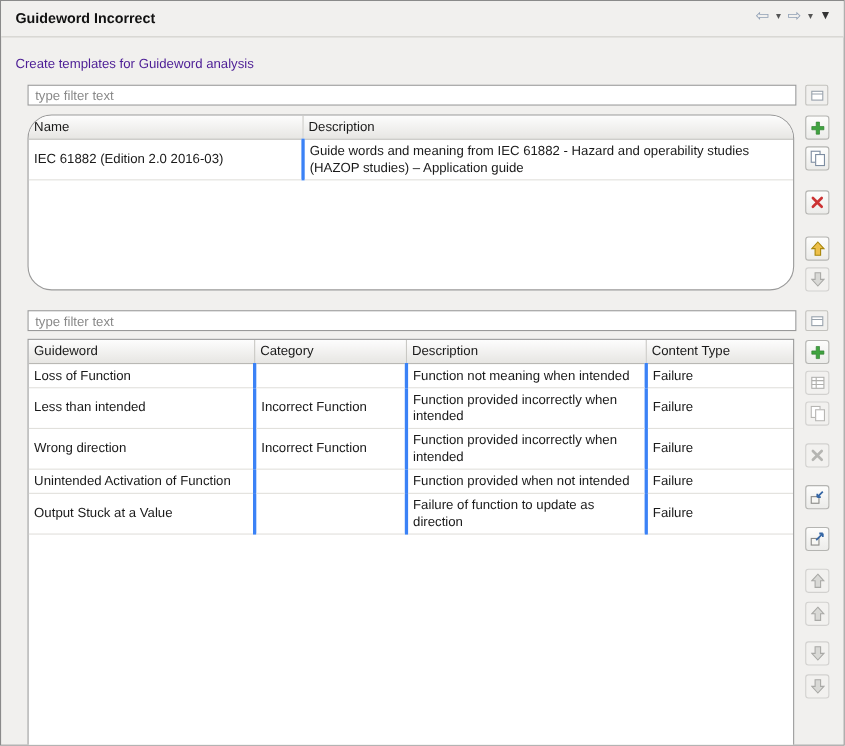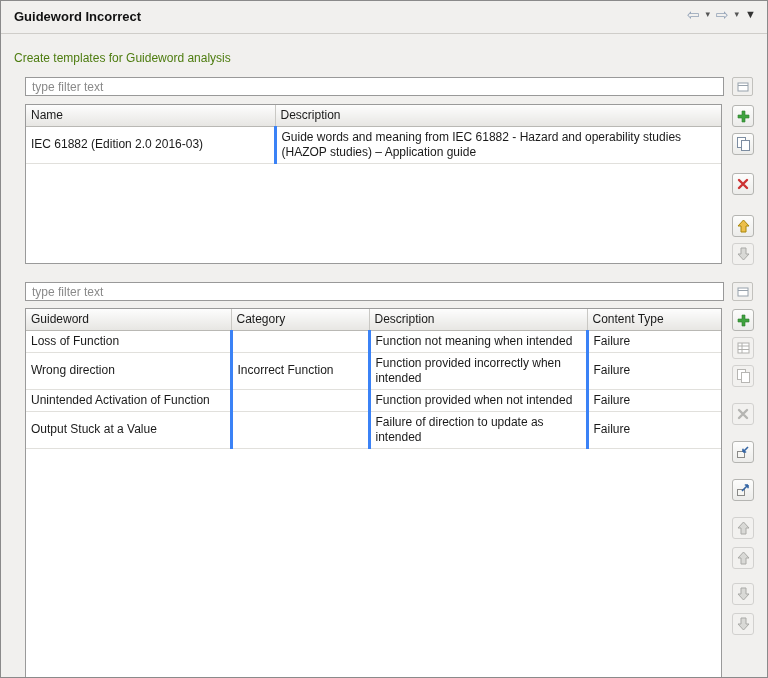--- a/index.html
+++ b/index.html
@@ -24,21 +24,21 @@
   }
   .title {
     position: absolute; left: 13px; top: 8px;
     font-size: 13px; font-weight: bold; color: #111;
   }
   .nav { position: absolute; right: 8px; top: 5px; display: flex; align-items: center; }
   .nav span { display: inline-block; padding: 1px 3px; cursor: pointer; }
   .g-arrow { font-size: 15px; color: #92a1b6; line-height: 1; }
   .g-caret { font-size: 9px; color: #555; line-height: 1; }
   .g-menu { font-size: 11px; color: #333; line-height: 1; }
-  .subtitle { position: absolute; left: 13px; top: 50px; color: #4d7c0f; }
+  .subtitle { position: absolute; left: 13px; top: 50px; color: #4c1d95; }
 
   .filter-input {
     position: absolute; left: 24px; width: 699px; height: 19px;
     border: 1px solid #999; background: #fff;
     padding: 1px 6px; font-family: "Liberation Sans", sans-serif; font-size: 12px; color: #333;
   }
   .filter-input::placeholder { color: #8a8a8a; opacity: 1; }
   .f1 { top: 76px; }
   .f2 { top: 281px; }
   .filter-side-btn {
@@ -47,21 +47,21 @@
     background: #f1f0ee;
     display: flex; align-items: center; justify-content: center; cursor: pointer;
   }
   .fb1 { top: 76px; }
   .fb2 { top: 281px; }
 
   .tablebox {
     position: absolute; left: 24px; width: 697px;
     background: #fff; border: 1px solid #9a9a9a; overflow: hidden;
   }
-  .t1 { top: 103px; height: 160px; }
+  .t1 { top: 103px; height: 160px; border-radius: 22px; }
   .t2 { top: 307px; height: 452px; }
   table { border-collapse: collapse; width: 100%; table-layout: fixed; }
   th {
     background: linear-gradient(#fdfdfd, #e7e6e3);
     border-right: 1px solid #c9c8c4;
     border-bottom: 1px solid #b9b8b4;
     font-weight: normal; text-align: left;
     padding: 3px 5px; height: 21px;
     overflow: hidden; white-space: nowrap;
   }
@@ -196,35 +196,41 @@
         </tr>
       </thead>
       <tbody>
         <tr>
           <td>Loss of Function</td>
           <td></td>
           <td>Function not meaning when intended</td>
           <td>Failure</td>
         </tr>
         <tr>
+          <td>Less than intended</td>
+          <td>Incorrect Function</td>
+          <td>Function provided incorrectly when intended</td>
+          <td>Failure</td>
+        </tr>
+        <tr>
           <td>Wrong direction</td>
           <td>Incorrect Function</td>
           <td>Function provided incorrectly when intended</td>
           <td>Failure</td>
         </tr>
         <tr>
           <td>Unintended Activation of Function</td>
           <td></td>
           <td>Function provided when not intended</td>
           <td>Failure</td>
         </tr>
         <tr>
           <td>Output Stuck at a Value</td>
           <td></td>
-          <td>Failure of direction to update as intended</td>
+          <td>Failure of function to update as direction</td>
           <td>Failure</td>
         </tr>
       </tbody>
     </table>
   </div>
 
   <div class="sbtn b2a">
     <svg width="13" height="13">
       <path d="M5 1h3v4h4v3H8v4H5V8H1V5h4z" fill="#3fa33f" stroke="#2d7d2d" stroke-width="0.6"></path>
     </svg>

